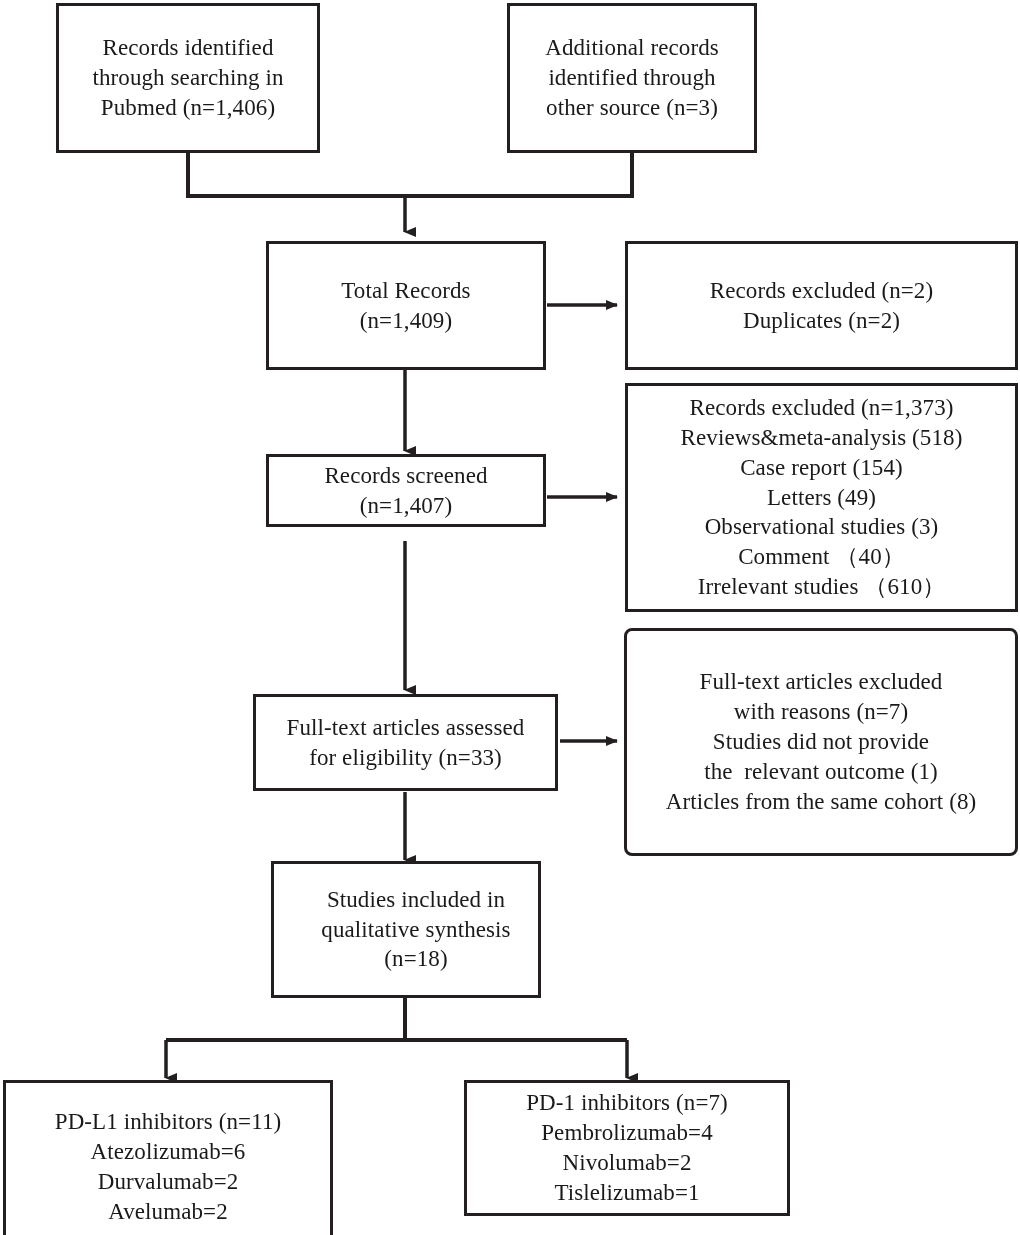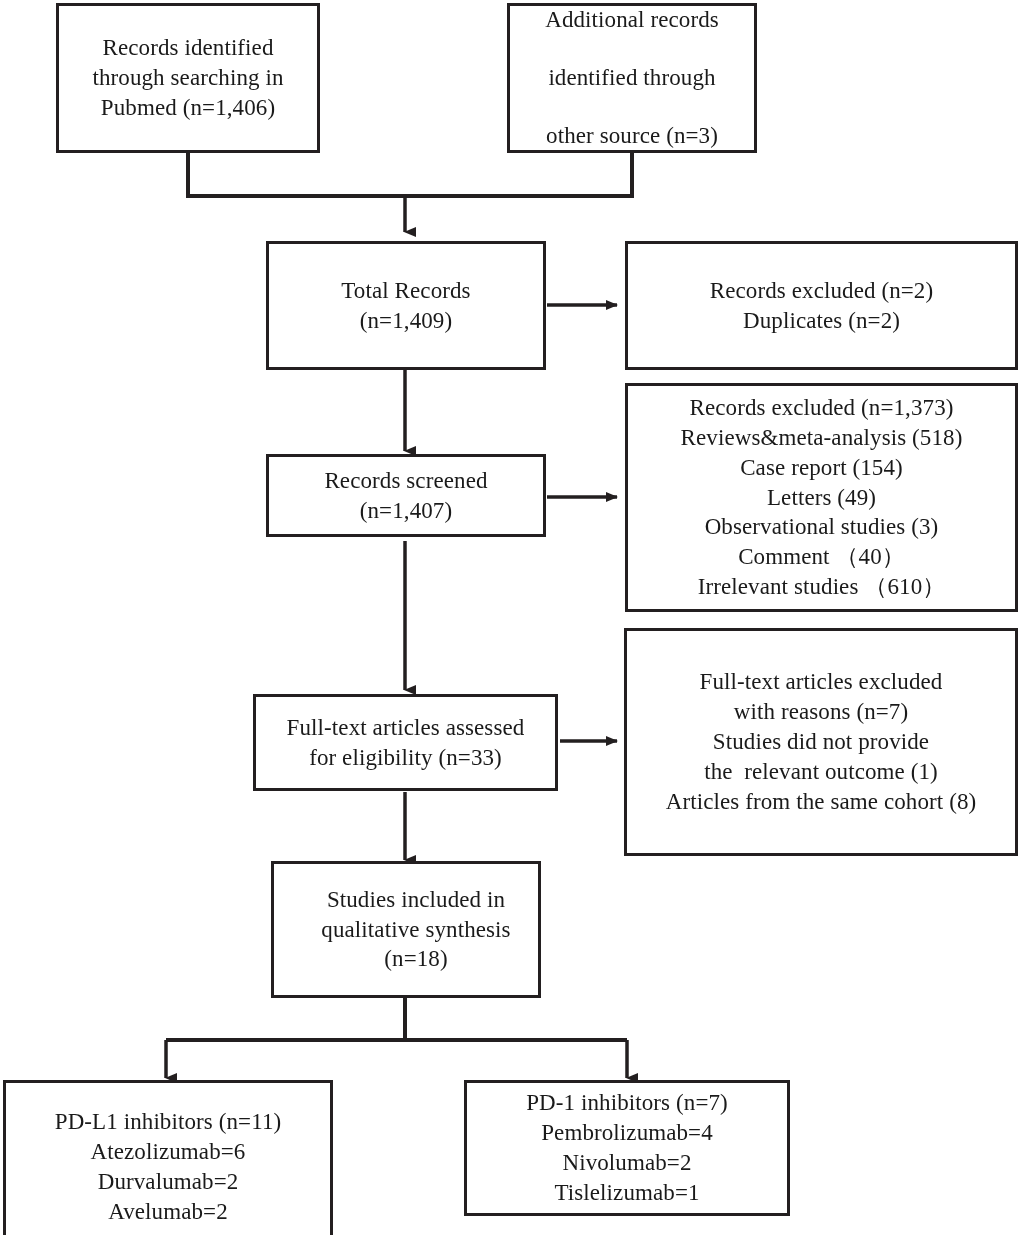--- a/index.html
+++ b/index.html
@@ -77,57 +77,57 @@
       <path d="M627,1040 L627,1078" marker-end="url(#arrowDown)"></path>
     </g>
   </svg>
 
   <div class="node" style="left:56px; top:3px; width:264px; height:150px;">
     <span class="line">Records identified</span>
     <span class="line">through searching in</span>
     <span class="line">Pubmed (n=1,406)</span>
   </div>
 
-  <div class="node" style="left:507px; top:3px; width:250px; height:150px;gap:28px;">
+  <div class="node" style="left:507px; top:3px; width:250px; height:150px;">
     <span class="line">Additional records</span>
     <span class="line">identified through</span>
     <span class="line">other source (n=3)</span>
   </div>
 
   <div class="node" style="left:266px; top:241px; width:280px; height:129px;">
     <span class="line">Total Records</span>
     <span class="line">(n=1,409)</span>
   </div>
 
   <div class="node" style="left:625px; top:241px; width:393px; height:129px;">
     <span class="line">Records excluded (n=2)</span>
     <span class="line">Duplicates (n=2)</span>
   </div>
 
-  <div class="node" style="left:266px; top:454px; width:280px; height:83px;">
+  <div class="node" style="left:266px; top:454px; width:280px; height:73px;">
     <span class="line">Records screened</span>
     <span class="line">(n=1,407)</span>
   </div>
 
   <div class="node" style="left:625px; top:383px; width:393px; height:229px;justify-content:center;">
     <span class="line">Records excluded (n=1,373)</span>
     <span class="line">Reviews&amp;meta-analysis (518)</span>
     <span class="line">Case report (154)</span>
     <span class="line">Letters (49)</span>
     <span class="line">Observational studies (3)</span>
     <span class="line">Comment （40）</span>
     <span class="line">Irrelevant studies （610）</span>
   </div>
 
   <div class="node" style="left:253px; top:694px; width:305px; height:97px;">
     <span class="line">Full-text articles assessed</span>
     <span class="line">for eligibility (n=33)</span>
   </div>
 
-  <div class="node" style="left:624px; top:628px; width:394px; height:228px;">
+  <div class="node" style="left:624px; top:628px; width:394px; height:228px;border-radius:8px;">
     <span class="line">Full-text articles excluded</span>
     <span class="line">with reasons (n=7)</span>
     <span class="line">Studies did not provide</span>
     <span class="line">the  relevant outcome (1)</span>
     <span class="line">Articles from the same cohort (8)</span>
   </div>
 
   <div class="node" style="left:271px; top:861px; width:270px; height:137px;padding-left:20px;">
     <span class="line">Studies included in</span>
     <span class="line">qualitative synthesis</span>

